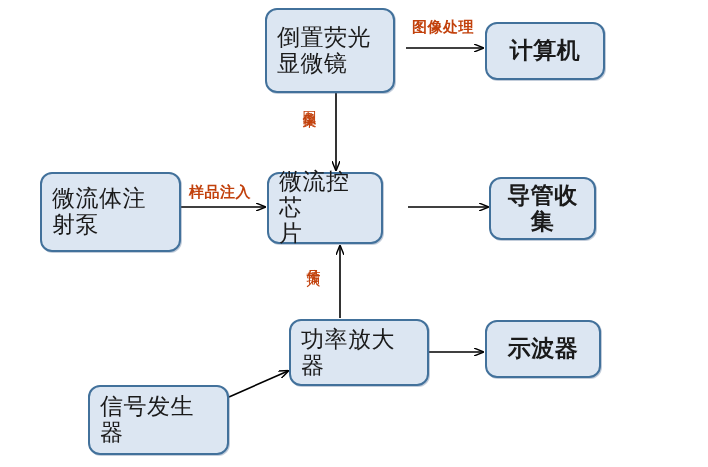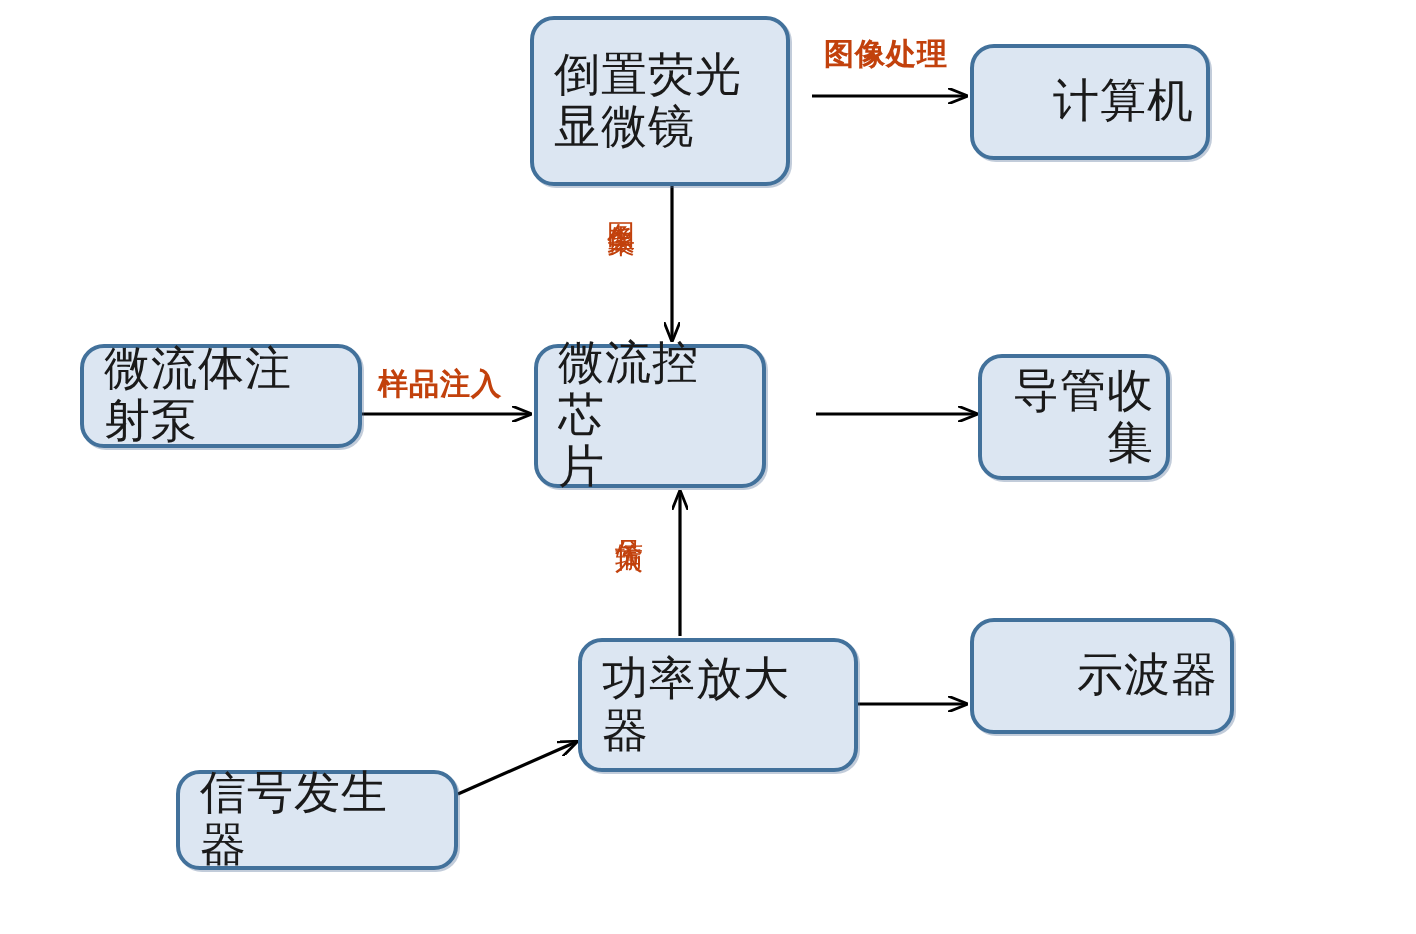--- a/index.html
+++ b/index.html
@@ -31,22 +31,23 @@
     width: 100%;
     padding: 0 10px;
     color: #1a1a1a;
     font-size: 23px;
     line-height: 1.12;
     letter-spacing: 0.5px;
     text-align: left;
     white-space: pre-line;
   }
   .node.center-text .node-label {
-    text-align: right;
+    text-align: center;
     padding: 0 6px;
+    font-weight: bold;
   }
   .edge-label {
     position: absolute;
     color: #c2410c;
     font-size: 15px;
     font-weight: bold;
     letter-spacing: 0.5px;
     white-space: nowrap;
     font-family: "Liberation Serif", "DejaVu Serif", serif;
   }
@@ -95,44 +96,44 @@
 
   <div class="node" style="left:265px; top:8px; width:130px; height:85px;">
     <span class="node-label">倒置荧光
 显微镜</span>
   </div>
 
   <div class="node center-text" style="left:485px; top:22px; width:120px; height:58px;">
     <span class="node-label">计算机</span>
   </div>
 
-  <div class="node" style="left:40px; top:172px; width:141px; height:52px;">
+  <div class="node" style="left:40px; top:172px; width:141px; height:80px;">
     <span class="node-label">微流体注
 射泵</span>
   </div>
 
   <div class="node" style="left:267px; top:172px; width:116px; height:72px;">
     <span class="node-label">微流控芯
 片</span>
   </div>
 
-  <div class="node center-text" style="left:489px; top:177px; width:96px; height:63px;">
+  <div class="node center-text" style="left:489px; top:177px; width:107px; height:63px;">
     <span class="node-label">导管收集</span>
   </div>
 
   <div class="node" style="left:289px; top:319px; width:140px; height:67px;">
     <span class="node-label">功率放大
 器</span>
   </div>
 
-  <div class="node center-text" style="left:485px; top:309px; width:132px; height:58px;">
+  <div class="node center-text" style="left:485px; top:320px; width:116px; height:58px;">
     <span class="node-label">示波器</span>
   </div>
 
-  <div class="node" style="left:88px; top:385px; width:141px; height:50px;">
+  <div class="node" style="left:88px; top:385px; width:141px; height:70px;">
     <span class="node-label">信号发生
 器</span>
   </div>
 
   <span class="edge-label" style="left:412px; top:18px;">图像处理</span>
 
   <span class="edge-label vertical" style="left:300px; top:100px;">图像采集</span>
 
   <span class="edge-label" style="left:189px; top:183px;text-align:center;">样品注入</span>
 

